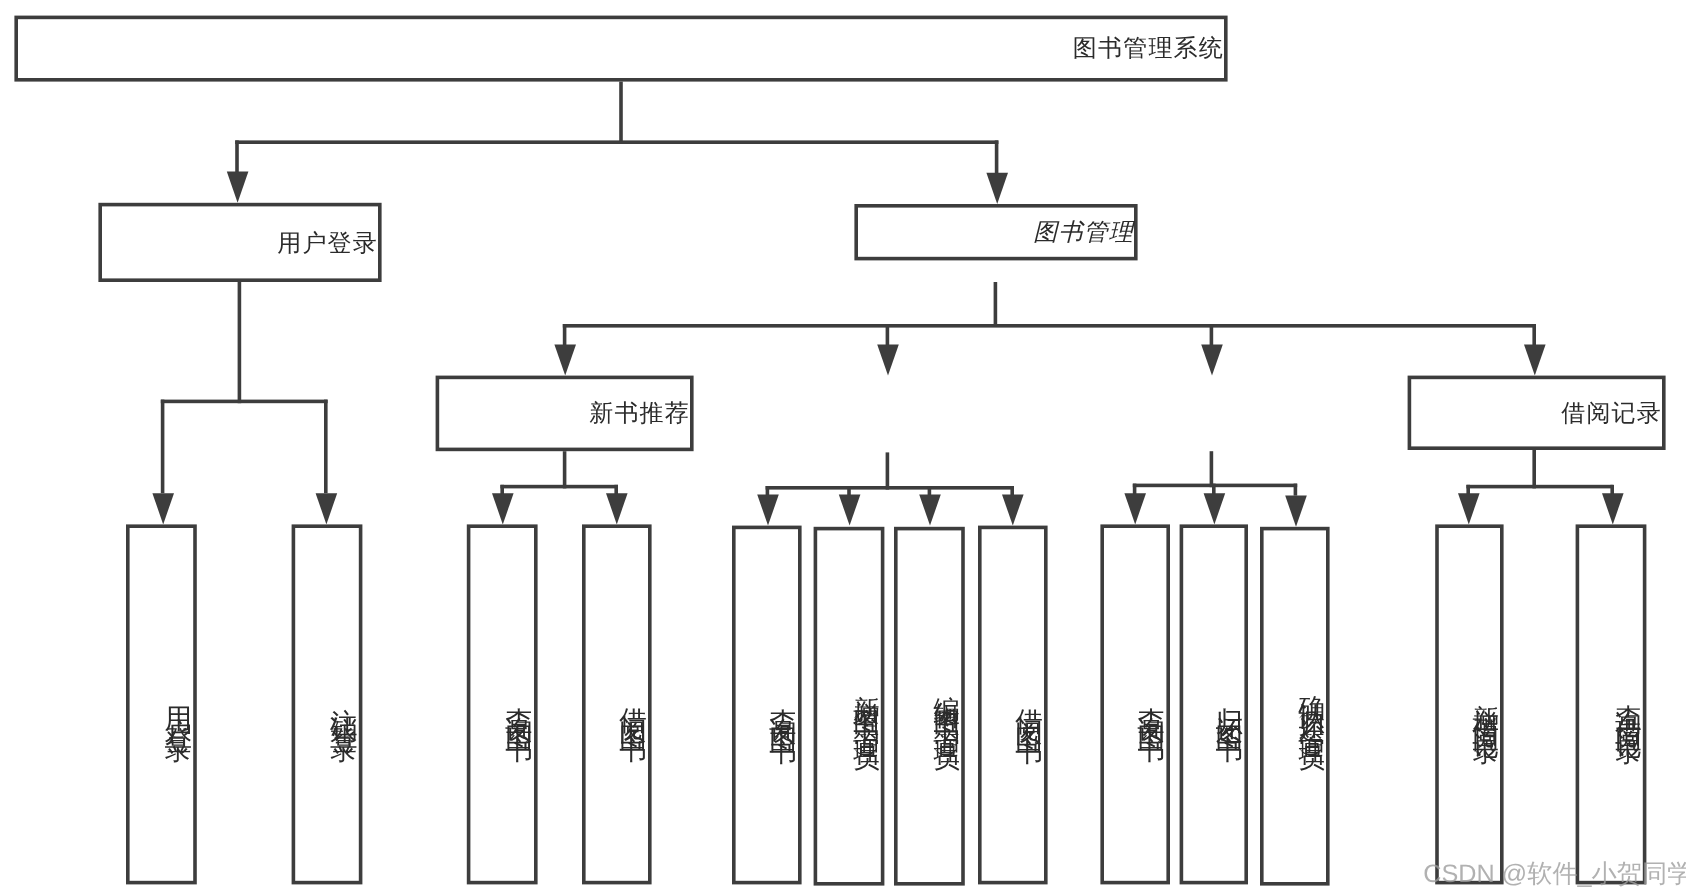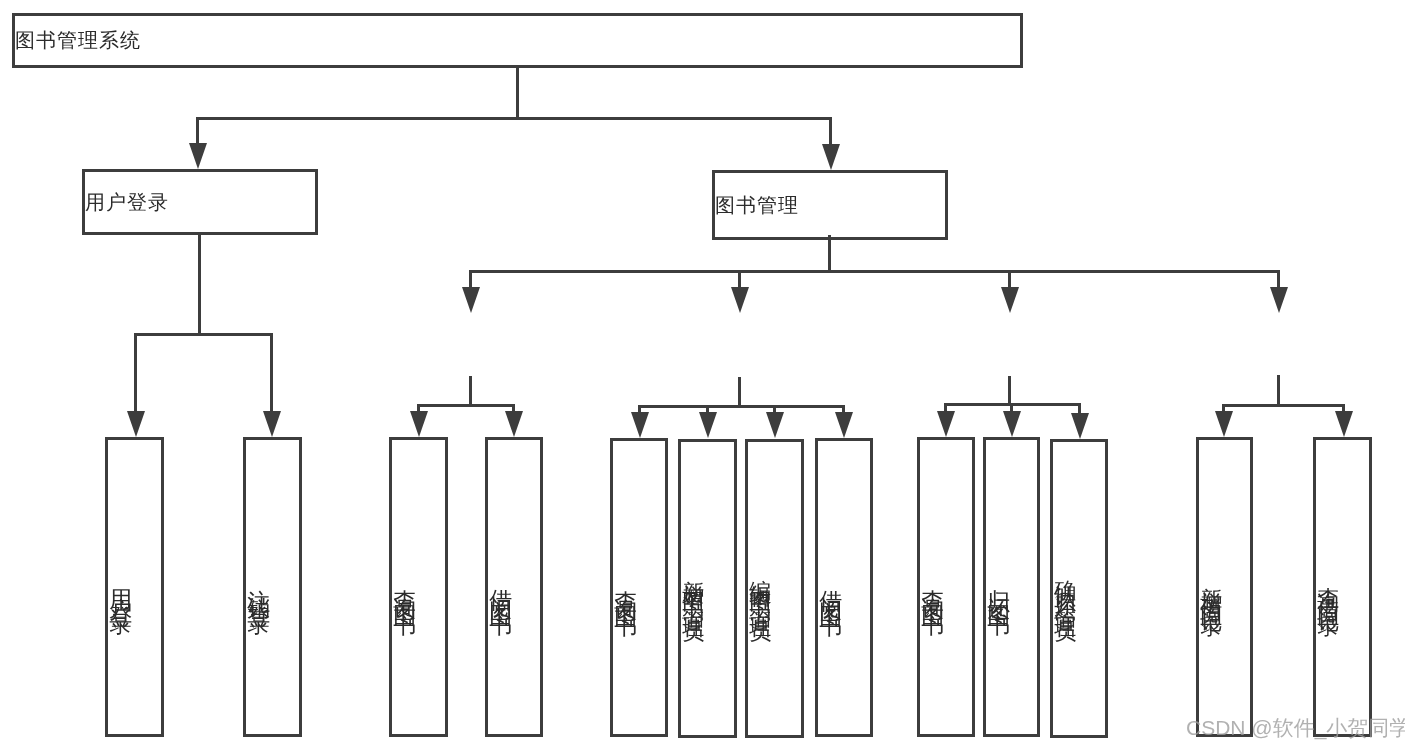--- a/index.html
+++ b/index.html
@@ -3,21 +3,21 @@
 <meta charset="utf-8">
 <style>
   html,body { margin:0; padding:0; background:#ffffff; }
   #canvas {
     position:relative; width:1405px; height:747px; background:#ffffff;
     font-family:"Liberation Sans","DejaVu Sans",sans-serif; overflow:hidden;
   }
   .node {
     position:absolute; box-sizing:border-box;
     border:3px solid #3d3d3d; background:#ffffff;
-    display:flex; align-items:center; justify-content:flex-start;
+    display:flex; align-items:center; justify-content:flex-end;
     color:#2b2b2b; font-size:20px; letter-spacing:1px;
   }
   .leaf span {
     writing-mode:vertical-rl; text-orientation:mixed;
     font-size:23px; letter-spacing:8px; line-height:1.1; color:#2b2b2b;
   }
   .leaf-long span { letter-spacing:6px; font-size:22px; }
   .vline { position:absolute; width:3px; background:#3d3d3d; }
   .hline { position:absolute; height:3px; background:#3d3d3d; }
   .arrow {
@@ -42,21 +42,21 @@
   <div class="vline" style="left:516px; top:68px; height:51px;"></div>
   <div class="hline" style="left:196px; top:117px; width:636px;"></div>
   <div class="vline" style="left:196px; top:117px; height:30px;"></div>
   <div class="arrow" style="left:188.5px; top:143px;"></div>
   <div class="vline" style="left:829px; top:117px; height:30px;"></div>
   <div class="arrow" style="left:821.5px; top:144px;"></div>
 
   <div class="node" style="left:82px; top:169px; width:236px; height:66px;">
     <span>用户登录</span>
   </div>
-  <div class="node" style="left:712px; top:170px; width:236px; height:70px;">
+  <div class="node" style="left:712px; top:170px; width:236px; height:47px;font-style:italic;">
     <span>图书管理</span>
   </div>
 
   <div class="vline" style="left:198px; top:235px; height:101px;"></div>
   <div class="hline" style="left:134px; top:333px; width:139px;"></div>
   <div class="vline" style="left:134px; top:333px; height:78px;"></div>
   <div class="arrow" style="left:126.5px; top:411px;"></div>
   <div class="vline" style="left:270px; top:333px; height:78px;"></div>
   <div class="arrow" style="left:262.5px; top:411px;"></div>
 
@@ -64,20 +64,26 @@
   <div class="hline" style="left:469px; top:270px; width:811px;"></div>
   <div class="vline" style="left:469px; top:270px; height:18px;"></div>
   <div class="arrow" style="left:461.5px; top:287px;"></div>
   <div class="vline" style="left:738px; top:270px; height:18px;"></div>
   <div class="arrow" style="left:730.5px; top:287px;"></div>
   <div class="vline" style="left:1008px; top:270px; height:18px;"></div>
   <div class="arrow" style="left:1000.5px; top:287px;"></div>
   <div class="vline" style="left:1277px; top:270px; height:18px;"></div>
   <div class="arrow" style="left:1269.5px; top:287px;"></div>
 
+  <div class="node" style="left:363px; top:313px; width:215px; height:63px;">
+    <span>新书推荐</span>
+  </div>
+  <div class="node" style="left:1173px; top:313px; width:215px; height:62px;">
+    <span>借阅记录</span>
+  </div>
 
   <div class="vline" style="left:469px; top:376px; height:31px;"></div>
   <div class="hline" style="left:417px; top:404px; width:98px;"></div>
   <div class="vline" style="left:417px; top:404px; height:9px;"></div>
   <div class="arrow" style="left:409.5px; top:411px;"></div>
   <div class="vline" style="left:512px; top:404px; height:9px;"></div>
   <div class="arrow" style="left:504.5px; top:411px;"></div>
 
   <div class="vline" style="left:738px; top:377px; height:31px;"></div>
   <div class="hline" style="left:638px; top:405px; width:207px;"></div>

